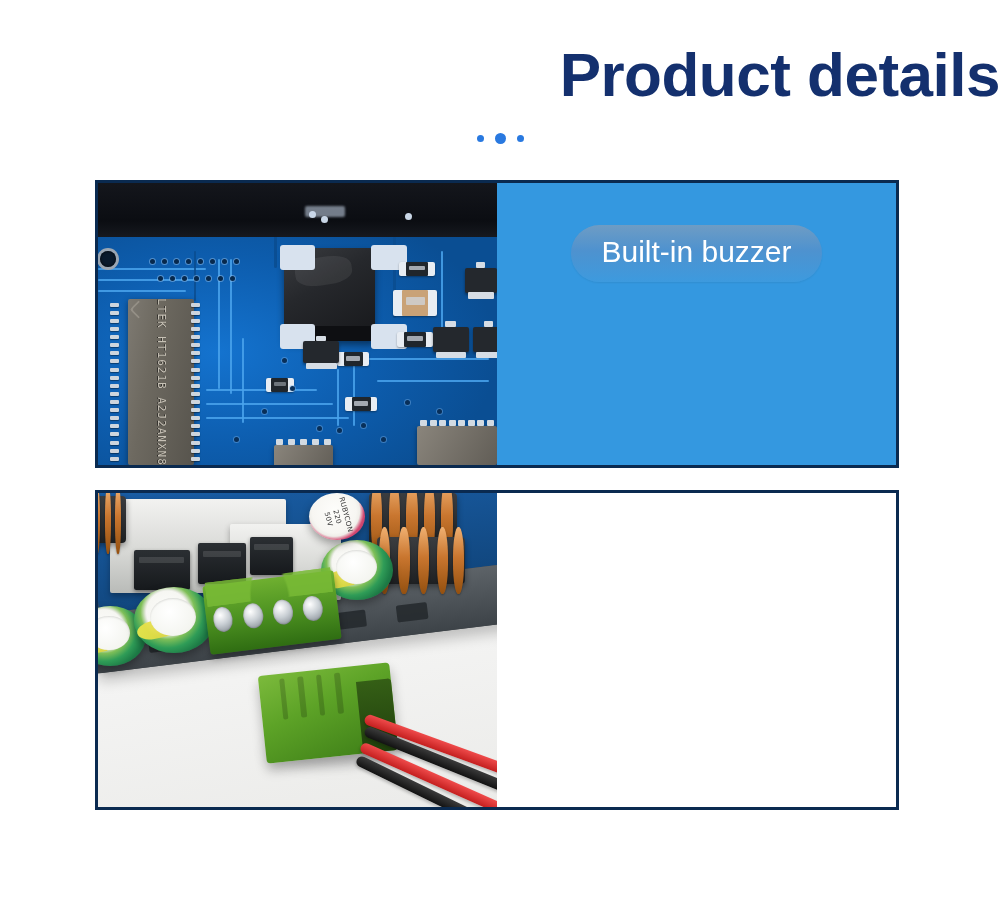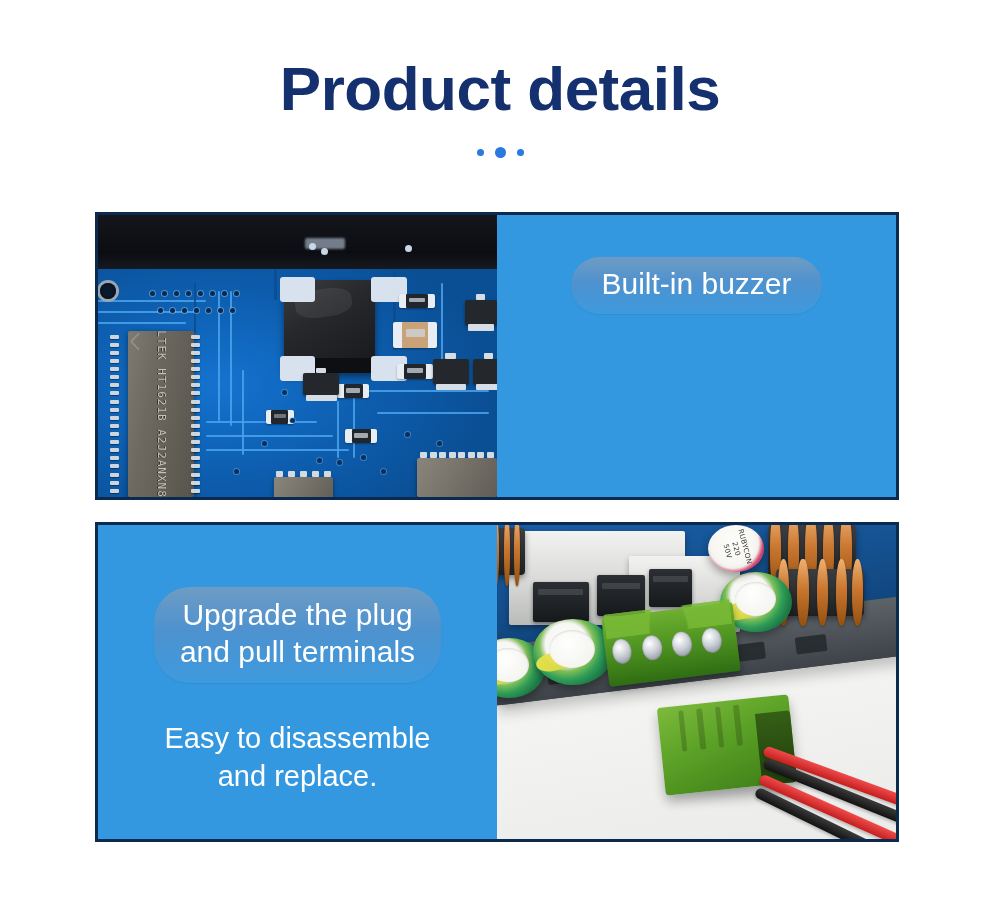--- a/index.html
+++ b/index.html
@@ -12,22 +12,22 @@
     width: 1000px;
     height: 897px;
     font-family: "Liberation Sans", "DejaVu Sans", sans-serif;
     overflow: hidden;
     position: relative;
   }
 
   
   .page-header {
     width: 100%;
-    padding-top: 58px;
-    text-align: center;
+    padding-top: 44px;
+    text-align: right;
   }
   .page-title {
     font-size: 62px;
     font-weight: bold;
     color: #14306e;
     letter-spacing: -0.5px;
     line-height: 1;
     margin: 0;
   }
   .dots-row {
@@ -45,21 +45,20 @@
   }
   .dot.small { width: 7px; height: 7px; }
   .dot.big   { width: 11px; height: 11px; }
 
   
   .panels {
     position: absolute;
     left: 95px;
     top: 180px;
     width: 804px;
-    margin-top: 32px;
   }
   .panel-row {
     display: flex;
     width: 804px;
     height: 288px;
     border: 3px solid #0a2a50;
     box-sizing: border-box;
     overflow: hidden;
   }
   .panel-row.row-two {
@@ -762,28 +761,20 @@
 
     <div class="half caption-panel">
       <div class="pill">
         <span class="pill-text">Built-in buzzer</span>
       </div>
     </div>
   </div>
 
   <div class="panel-row row-two">
 
-    <div class="half caption-panel lower">
-      <div class="pill two-line">
-        <span class="pill-text">Upgrade the plug
-and pull terminals</span>
-      </div>
-      <div class="sub-text">Easy to disassemble
-and replace.</div>
-    </div>
 
     <div class="half plugshot">
       <div class="ps-bg"></div>
 
       <div class="module">
         <div class="case"></div>
         <div class="pcb-inner"></div>
         <div class="rail"></div>
         <span class="slot" style="left:12%;"></span>
         <span class="slot" style="left:26%;"></span>

